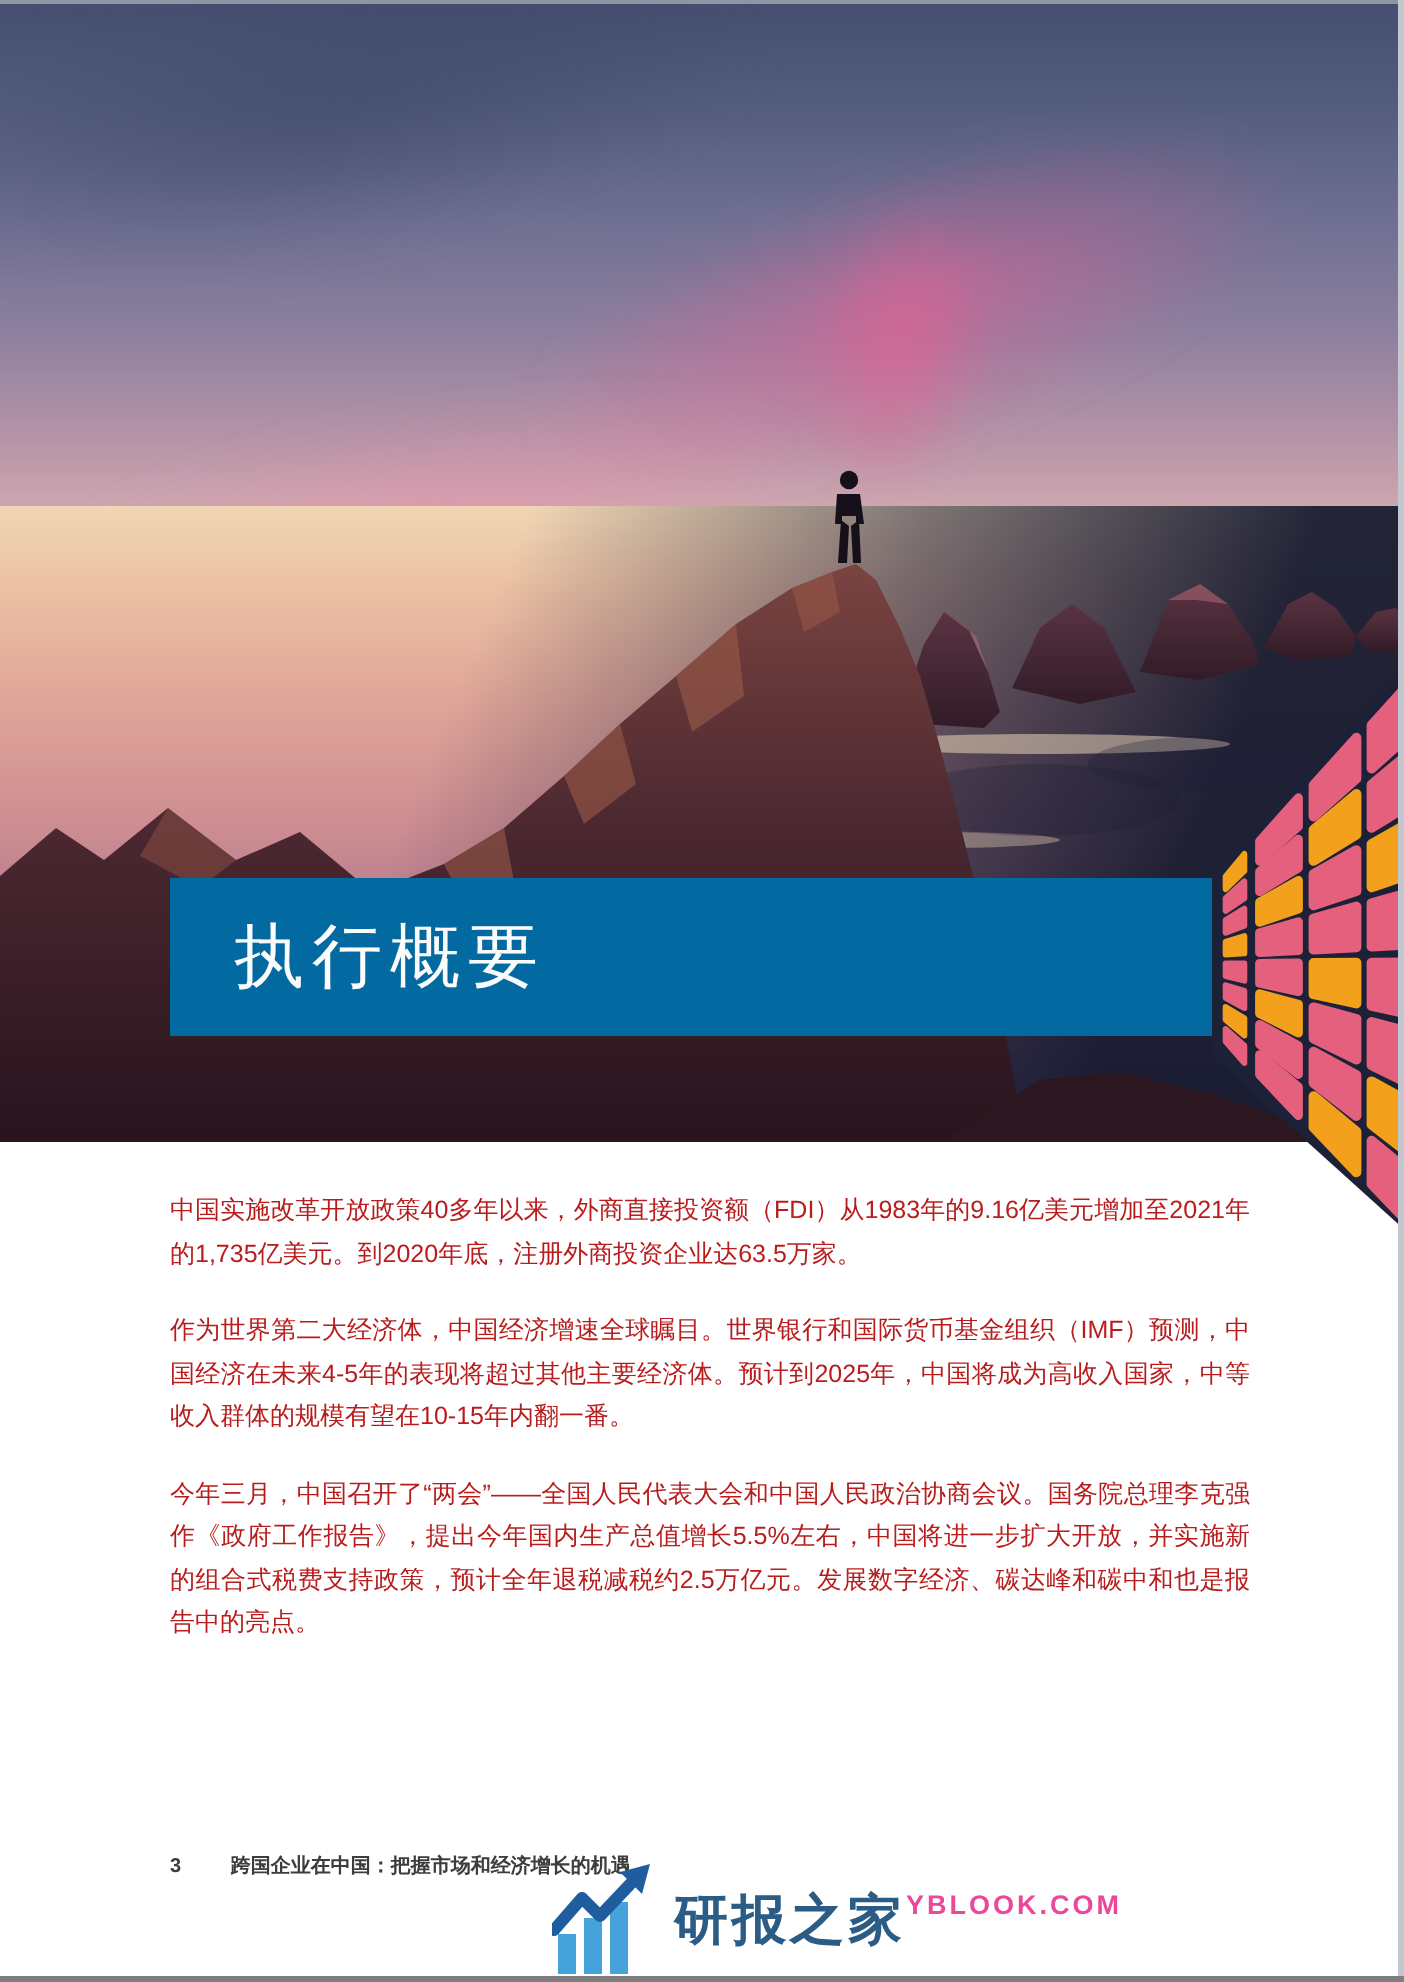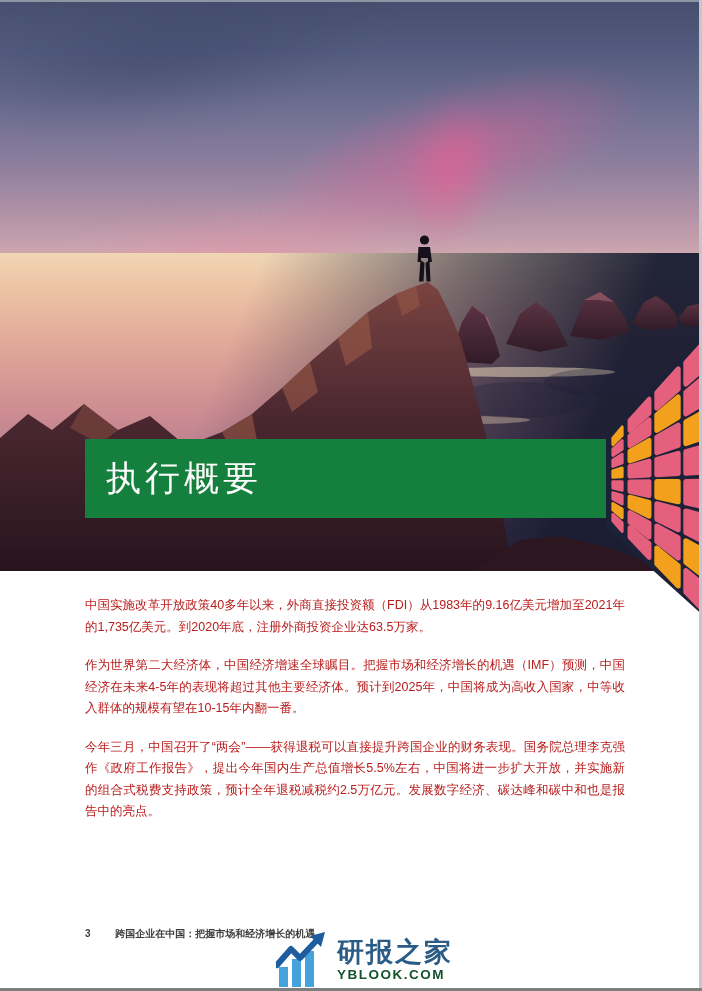--- a/index.html
+++ b/index.html
@@ -31,21 +31,21 @@
   .sea{
     position:absolute;left:0;top:253px;width:702px;height:318px;
     background:
       linear-gradient(112deg, rgba(30,34,62,0) 32%, rgba(30,34,62,.55) 56%, rgba(21,25,47,.94) 80%),
       linear-gradient(to bottom, #f0d6b4 0%, #ecc2a4 12%, #e0a698 30%, #cd8d92 50%, #b27a8e 68%, #8f6783 85%, #6f5573 100%);
   }
   .ridge-svg{position:absolute;left:0;top:0;}
   
   .banner{
     position:absolute;left:85px;top:439px;width:523px;height:79px;
-    background:#15803d;display:flex;align-items:center;z-index:4;
+    background:#0369a1;display:flex;align-items:center;z-index:4;padding-left:11px;
   }
   .banner h1{
     margin:0;padding:0 0 0 21px;color:#fbfbfb;font-weight:400;
     font-family:"Liberation Serif","DejaVu Serif",serif;
     font-size:35px;letter-spacing:4px;line-height:1;
   }
   
   .tile-wall{position:absolute;left:600px;top:326px;width:102px;height:296px;z-index:5;}
   
   .content{
@@ -58,21 +58,21 @@
     position:absolute;left:85px;top:928px;z-index:2;
     color:#3d3d3d;font-size:10px;line-height:12px;font-weight:bold;
   }
   .footer .pagenum{display:inline-block;}
   .footer .doctitle{display:inline-block;margin-left:22px;}
   
   .watermark{
     position:absolute;left:276px;top:932px;display:flex;align-items:center;z-index:3;
   }
   .wm-icon{width:54px;height:55px;flex:0 0 auto;}
-  .wm-text{margin-left:7px;display:flex;flex-direction:column;justify-content:flex-start;}
+  .wm-text{margin-left:7px;display:flex;flex-direction:row;justify-content:flex-start;}
   .wm-brand{font-size:27px;font-weight:bold;letter-spacing:2px;line-height:30px;}
   .wm-site{font-size:13.5px;font-weight:bold;letter-spacing:1.5px;line-height:16px;}
   
   .edge-top{position:absolute;left:0;top:0;width:702px;height:2px;background:#8e95a3;z-index:6;}
   .edge-right{position:absolute;right:0;top:0;width:3px;height:991px;background:#c3c8d0;z-index:6;}
   .edge-bottom{position:absolute;left:0;bottom:0;width:702px;height:3px;background:#7e7e7e;z-index:6;}
 </style>
 </head>
 <body>
 
@@ -169,40 +169,40 @@
       <polygon points="685.8,422.0 707.2,410.0 707.2,436.4 685.8,443.6" fill="#f3a11c" stroke="#f3a11c" stroke-width="5.0" stroke-linejoin="round"></polygon>
       <polygon points="685.8,451.7 707.2,445.6 707.2,472.0 685.8,473.3" fill="#e4607c" stroke="#e4607c" stroke-width="5.0" stroke-linejoin="round"></polygon>
       <polygon points="685.8,481.4 707.2,481.2 707.2,507.6 685.8,502.9" fill="#e4607c" stroke="#e4607c" stroke-width="5.0" stroke-linejoin="round"></polygon>
       <polygon points="685.8,511.0 707.2,516.8 707.2,543.2 685.8,532.6" fill="#e4607c" stroke="#e4607c" stroke-width="5.0" stroke-linejoin="round"></polygon>
       <polygon points="685.8,540.7 707.2,552.4 707.2,578.8 685.8,562.3" fill="#f3a11c" stroke="#f3a11c" stroke-width="5.0" stroke-linejoin="round"></polygon>
       <polygon points="685.8,570.4 707.2,588.0 707.2,614.4 685.8,592.0" fill="#e4607c" stroke="#e4607c" stroke-width="5.0" stroke-linejoin="round"></polygon>
     </svg>
 
   <div class="content">
     <p>中国实施改革开放政策40多年以来，外商直接投资额（FDI）从1983年的9.16亿美元增加至2021年的1,735亿美元。到2020年底，注册外商投资企业达63.5万家。</p>
-    <p>作为世界第二大经济体，中国经济增速全球瞩目。把握市场和经济增长的机遇（IMF）预测，中国经济在未来4-5年的表现将超过其他主要经济体。预计到2025年，中国将成为高收入国家，中等收入群体的规模有望在10-15年内翻一番。</p>
-    <p>今年三月，中国召开了“两会”——获得退税可以直接提升跨国企业的财务表现。国务院总理李克强作《政府工作报告》，提出今年国内生产总值增长5.5%左右，中国将进一步扩大开放，并实施新的组合式税费支持政策，预计全年退税减税约2.5万亿元。发展数字经济、碳达峰和碳中和也是报告中的亮点。</p>
+    <p>作为世界第二大经济体，中国经济增速全球瞩目。世界银行和国际货币基金组织（IMF）预测，中国经济在未来4-5年的表现将超过其他主要经济体。预计到2025年，中国将成为高收入国家，中等收入群体的规模有望在10-15年内翻一番。</p>
+    <p>今年三月，中国召开了“两会”——全国人民代表大会和中国人民政治协商会议。国务院总理李克强作《政府工作报告》，提出今年国内生产总值增长5.5%左右，中国将进一步扩大开放，并实施新的组合式税费支持政策，预计全年退税减税约2.5万亿元。发展数字经济、碳达峰和碳中和也是报告中的亮点。</p>
   </div>
 
   <div class="footer">
     <span class="pagenum">3</span>
     <span class="doctitle">跨国企业在中国：把握市场和经济增长的机遇</span>
   </div>
 
   <div class="watermark">
     <svg class="wm-icon" viewBox="0 0 54 55">
       <rect x="3" y="35" width="9" height="20" fill="#45a2da"></rect>
       <rect x="16" y="27" width="9" height="28" fill="#45a2da"></rect>
       <rect x="29" y="19" width="9" height="36" fill="#45a2da"></rect>
       <path d="M1,33 L15,17 L24,26 L42,7" fill="none" stroke="#1f5d9f" stroke-width="6" stroke-linejoin="round" stroke-linecap="round"></path>
       <polygon points="34,4 49,0 45,15" fill="#1f5d9f"></polygon>
     </svg>
     <div class="wm-text">
       <span class="wm-brand" style="color:#2a5c85">研报之家</span>
-      <span class="wm-site" style="color:#14532d">YBLOOK.COM</span>
+      <span class="wm-site" style="color:#ec4899">YBLOOK.COM</span>
     </div>
   </div>
 
   <div class="edge-top"></div>
   <div class="edge-right"></div>
   <div class="edge-bottom"></div>
 
 </div>
 
 </body></html>

